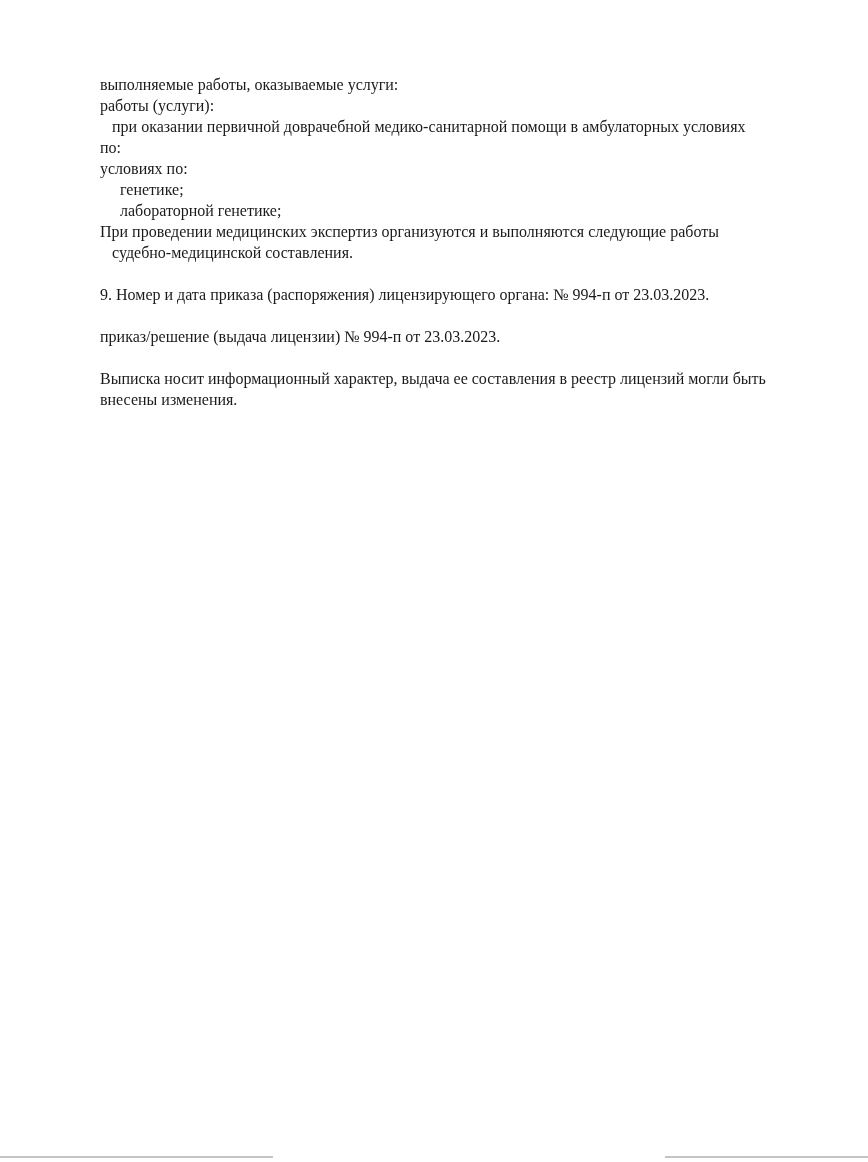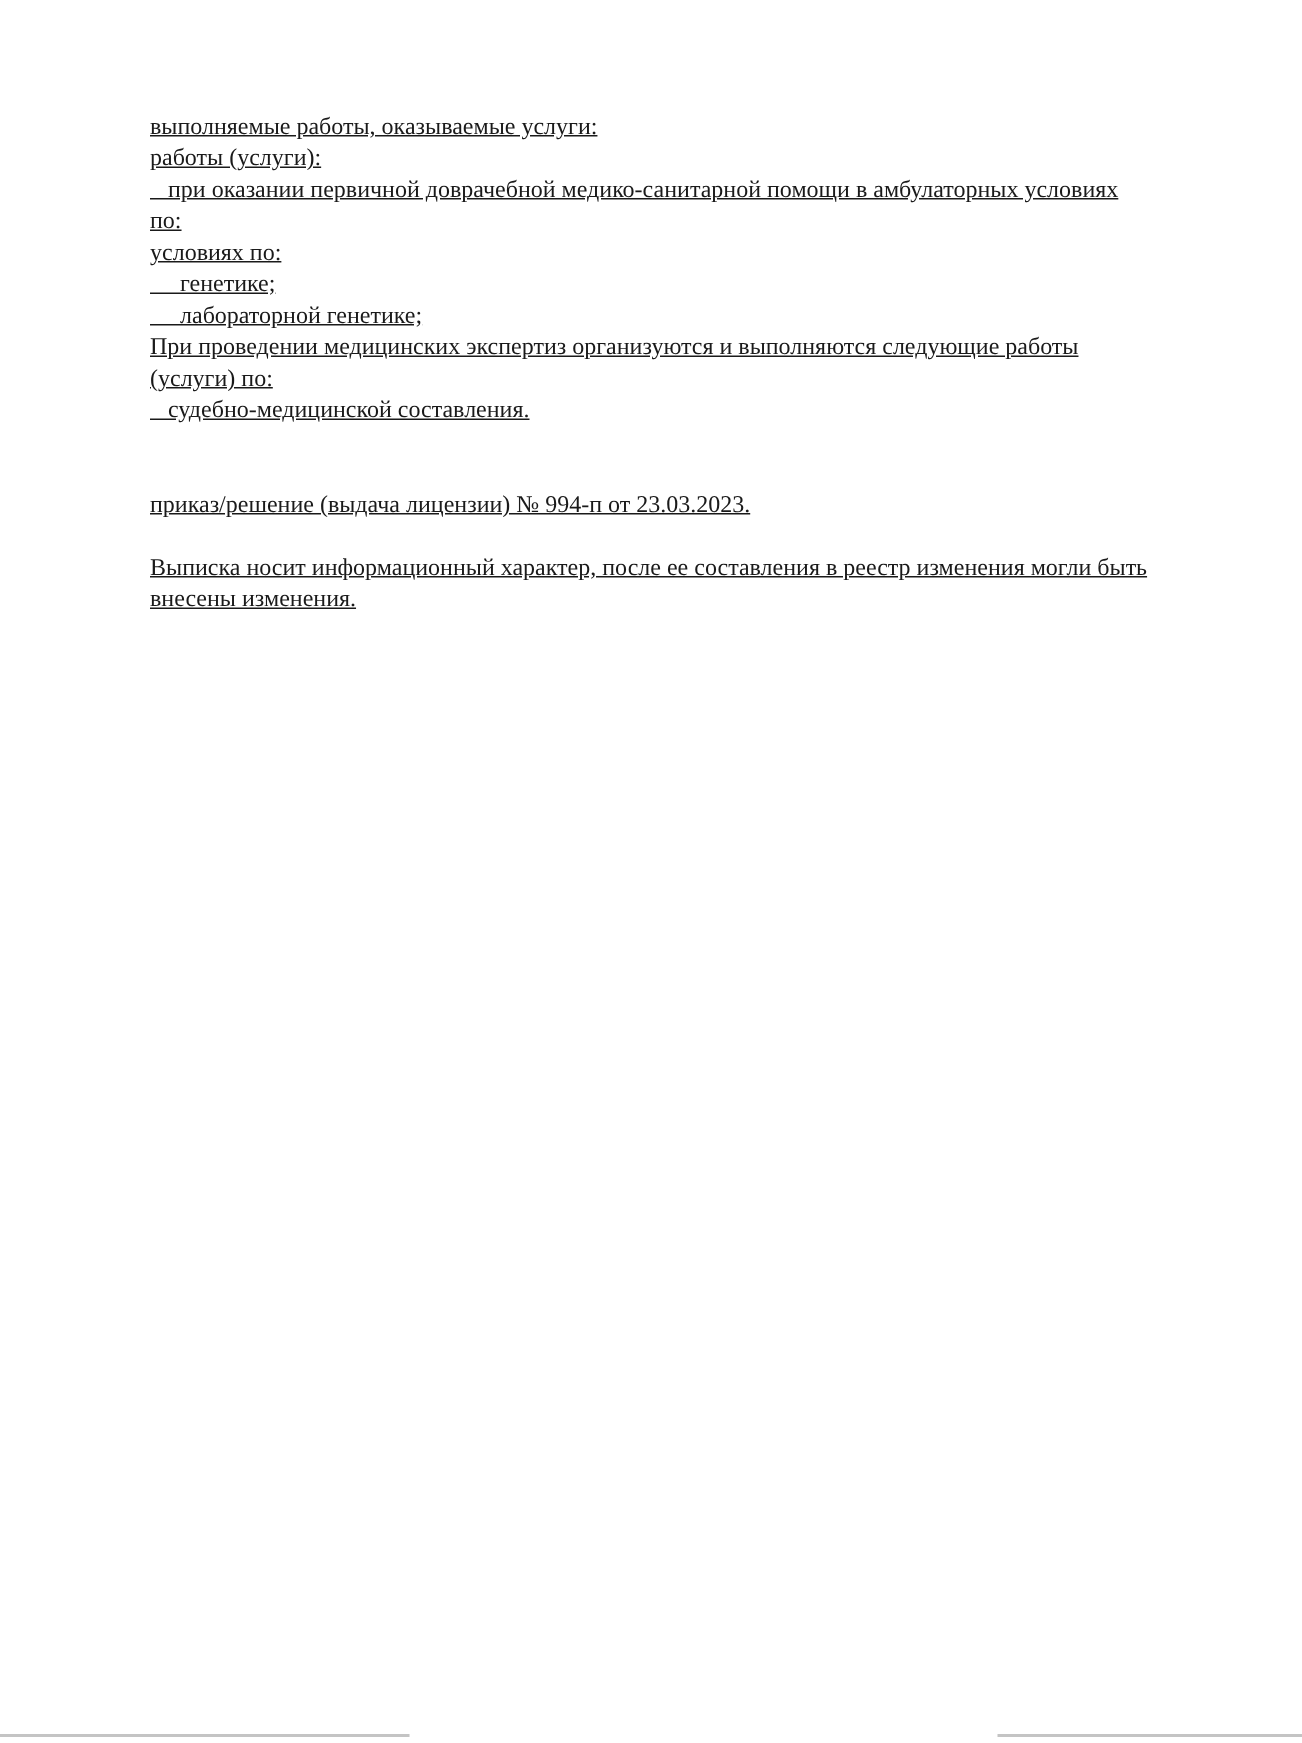--- a/index.html
+++ b/index.html
@@ -16,21 +16,20 @@
     left: 100px;
     top: 74px;
     width: 750px;
     font-size: 16px;
     line-height: 21px;
     color: #1a1a1a;
   }
   .doc-line {
     white-space: pre;       
     min-height: 21px;       
-    text-decoration: underline;
   }
   .page-edge {
     position: absolute;
     top: 1156px;
     height: 2px;
     background: #c4c4c4;
   }
   .page-edge.left  { left: 0;     width: 273px; }
   .page-edge.right { left: 665px; width: 203px; }
 </style>
@@ -39,24 +38,24 @@
 
 <div class="doc-text">
   <div class="doc-line">выполняемые работы, оказываемые услуги:</div>
   <div class="doc-line">работы (услуги):</div>
   <div class="doc-line">   при оказании первичной доврачебной медико-санитарной помощи в амбулаторных условиях</div>
   <div class="doc-line">по:</div>
   <div class="doc-line">условиях по:</div>
   <div class="doc-line">     генетике;</div>
   <div class="doc-line">     лабораторной генетике;</div>
   <div class="doc-line">При проведении медицинских экспертиз организуются и выполняются следующие работы</div>
-  <div class="doc-line">(услуги) по:</div>
   <div class="doc-line">   судебно-медицинской составления.</div>
   <div class="doc-line"></div>
+  <div class="doc-line">9. Номер и дата приказа (распоряжения) лицензирующего органа: № 994-п от 23.03.2023.</div>
   <div class="doc-line"></div>
   <div class="doc-line">приказ/решение (выдача лицензии) № 994-п от 23.03.2023.</div>
   <div class="doc-line"></div>
-  <div class="doc-line">Выписка носит информационный характер, после ее составления в реестр изменения могли быть</div>
+  <div class="doc-line">Выписка носит информационный характер, выдача ее составления в реестр лицензий могли быть</div>
   <div class="doc-line">внесены изменения.</div>
 </div>
 
 <div class="page-edge left"></div>
 <div class="page-edge right"></div>
 
 </body></html>

